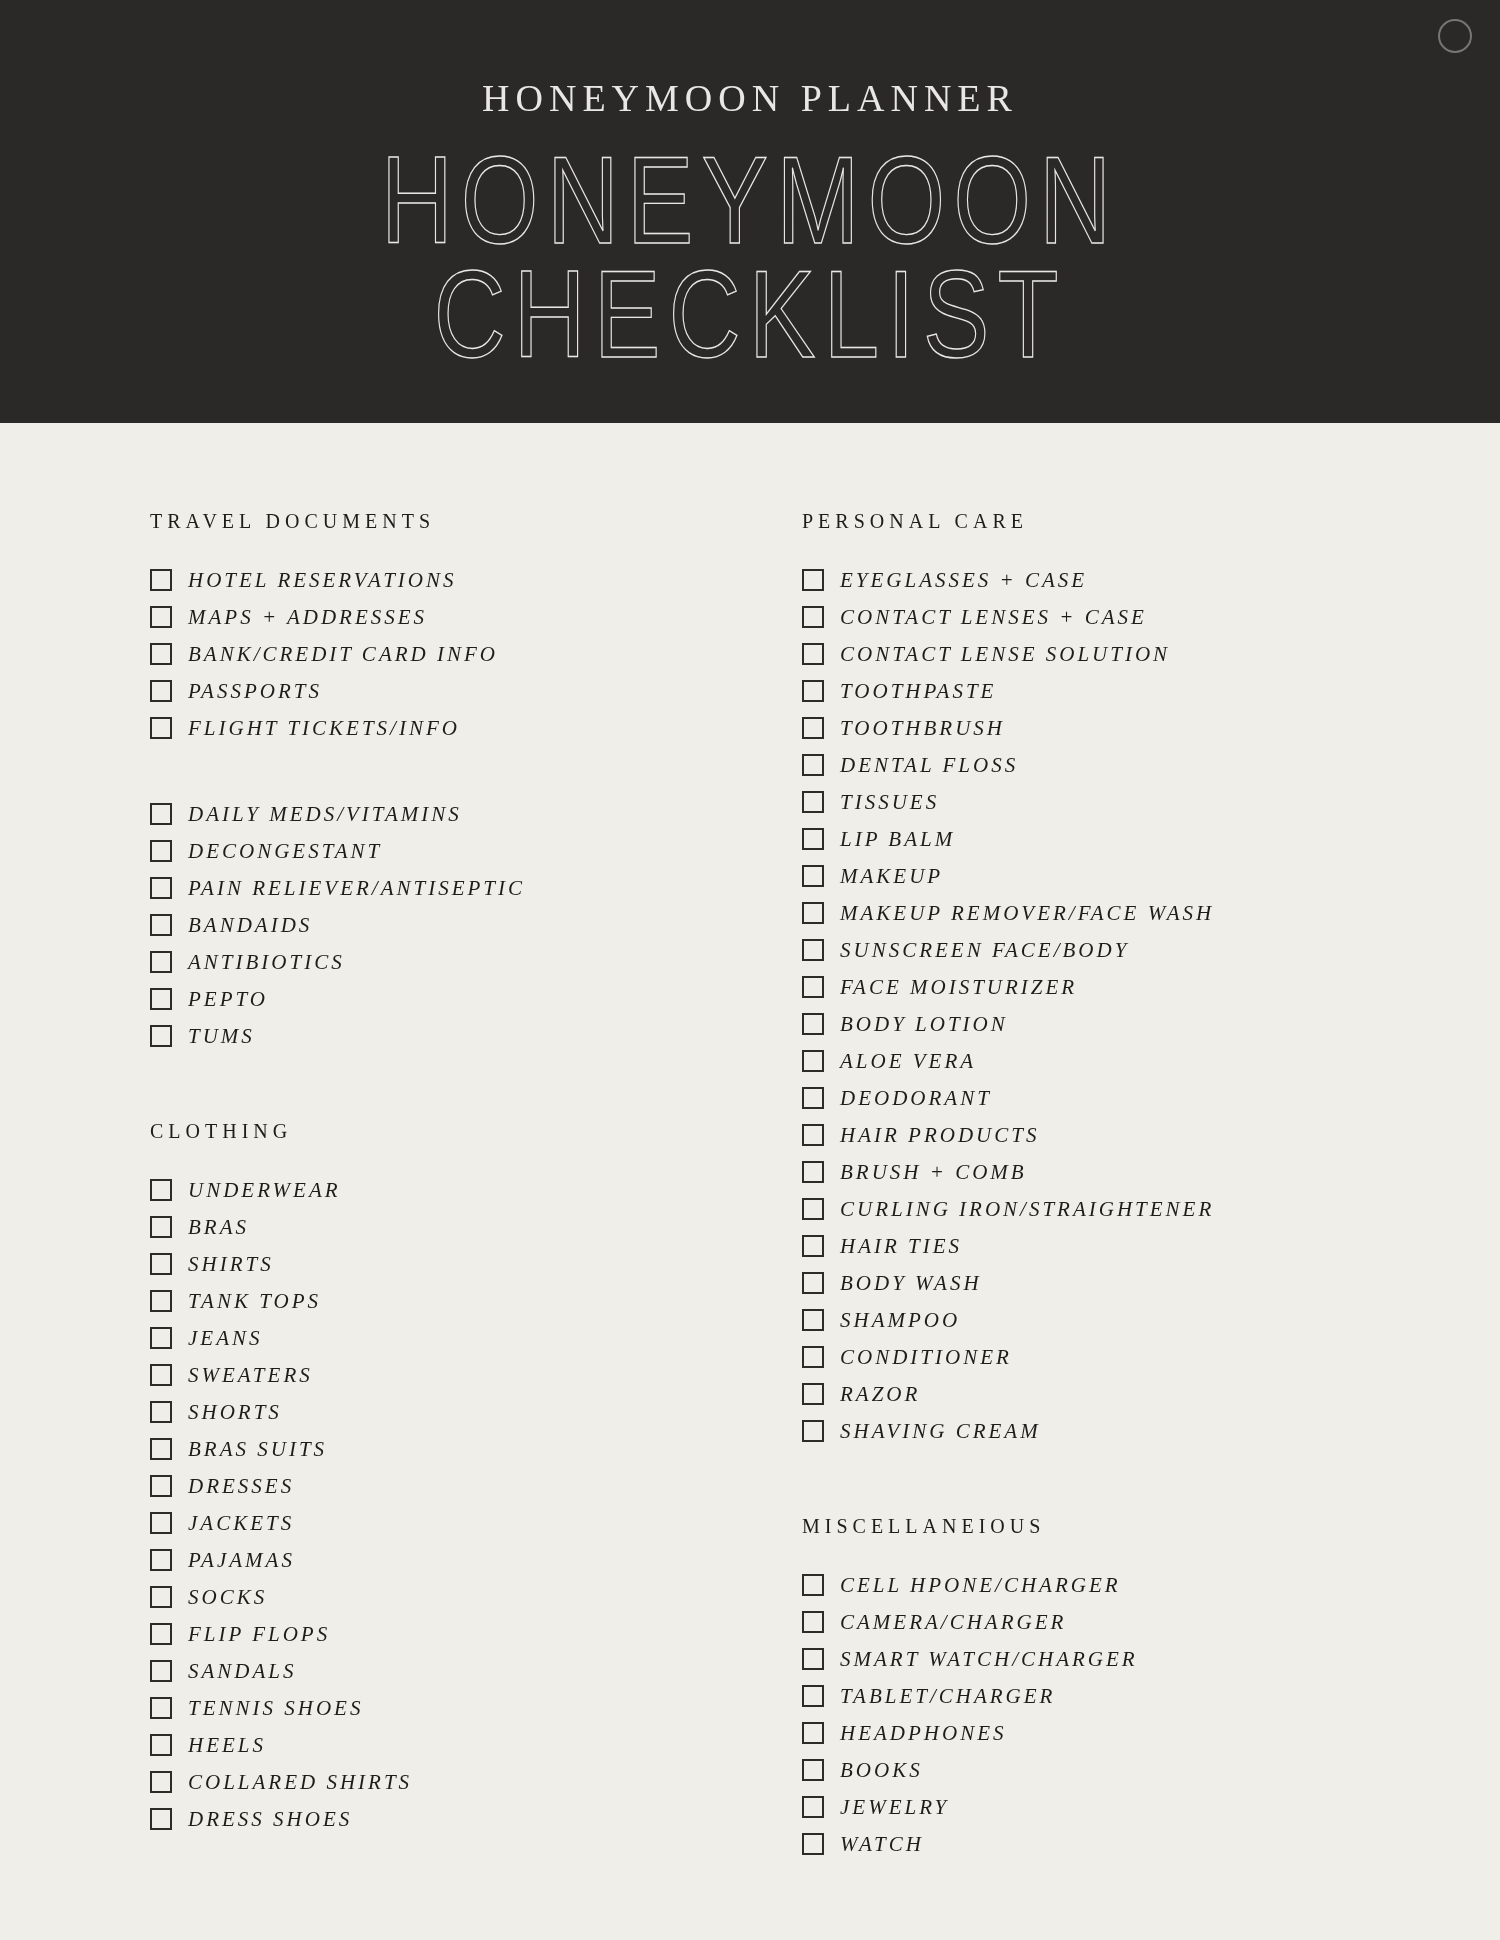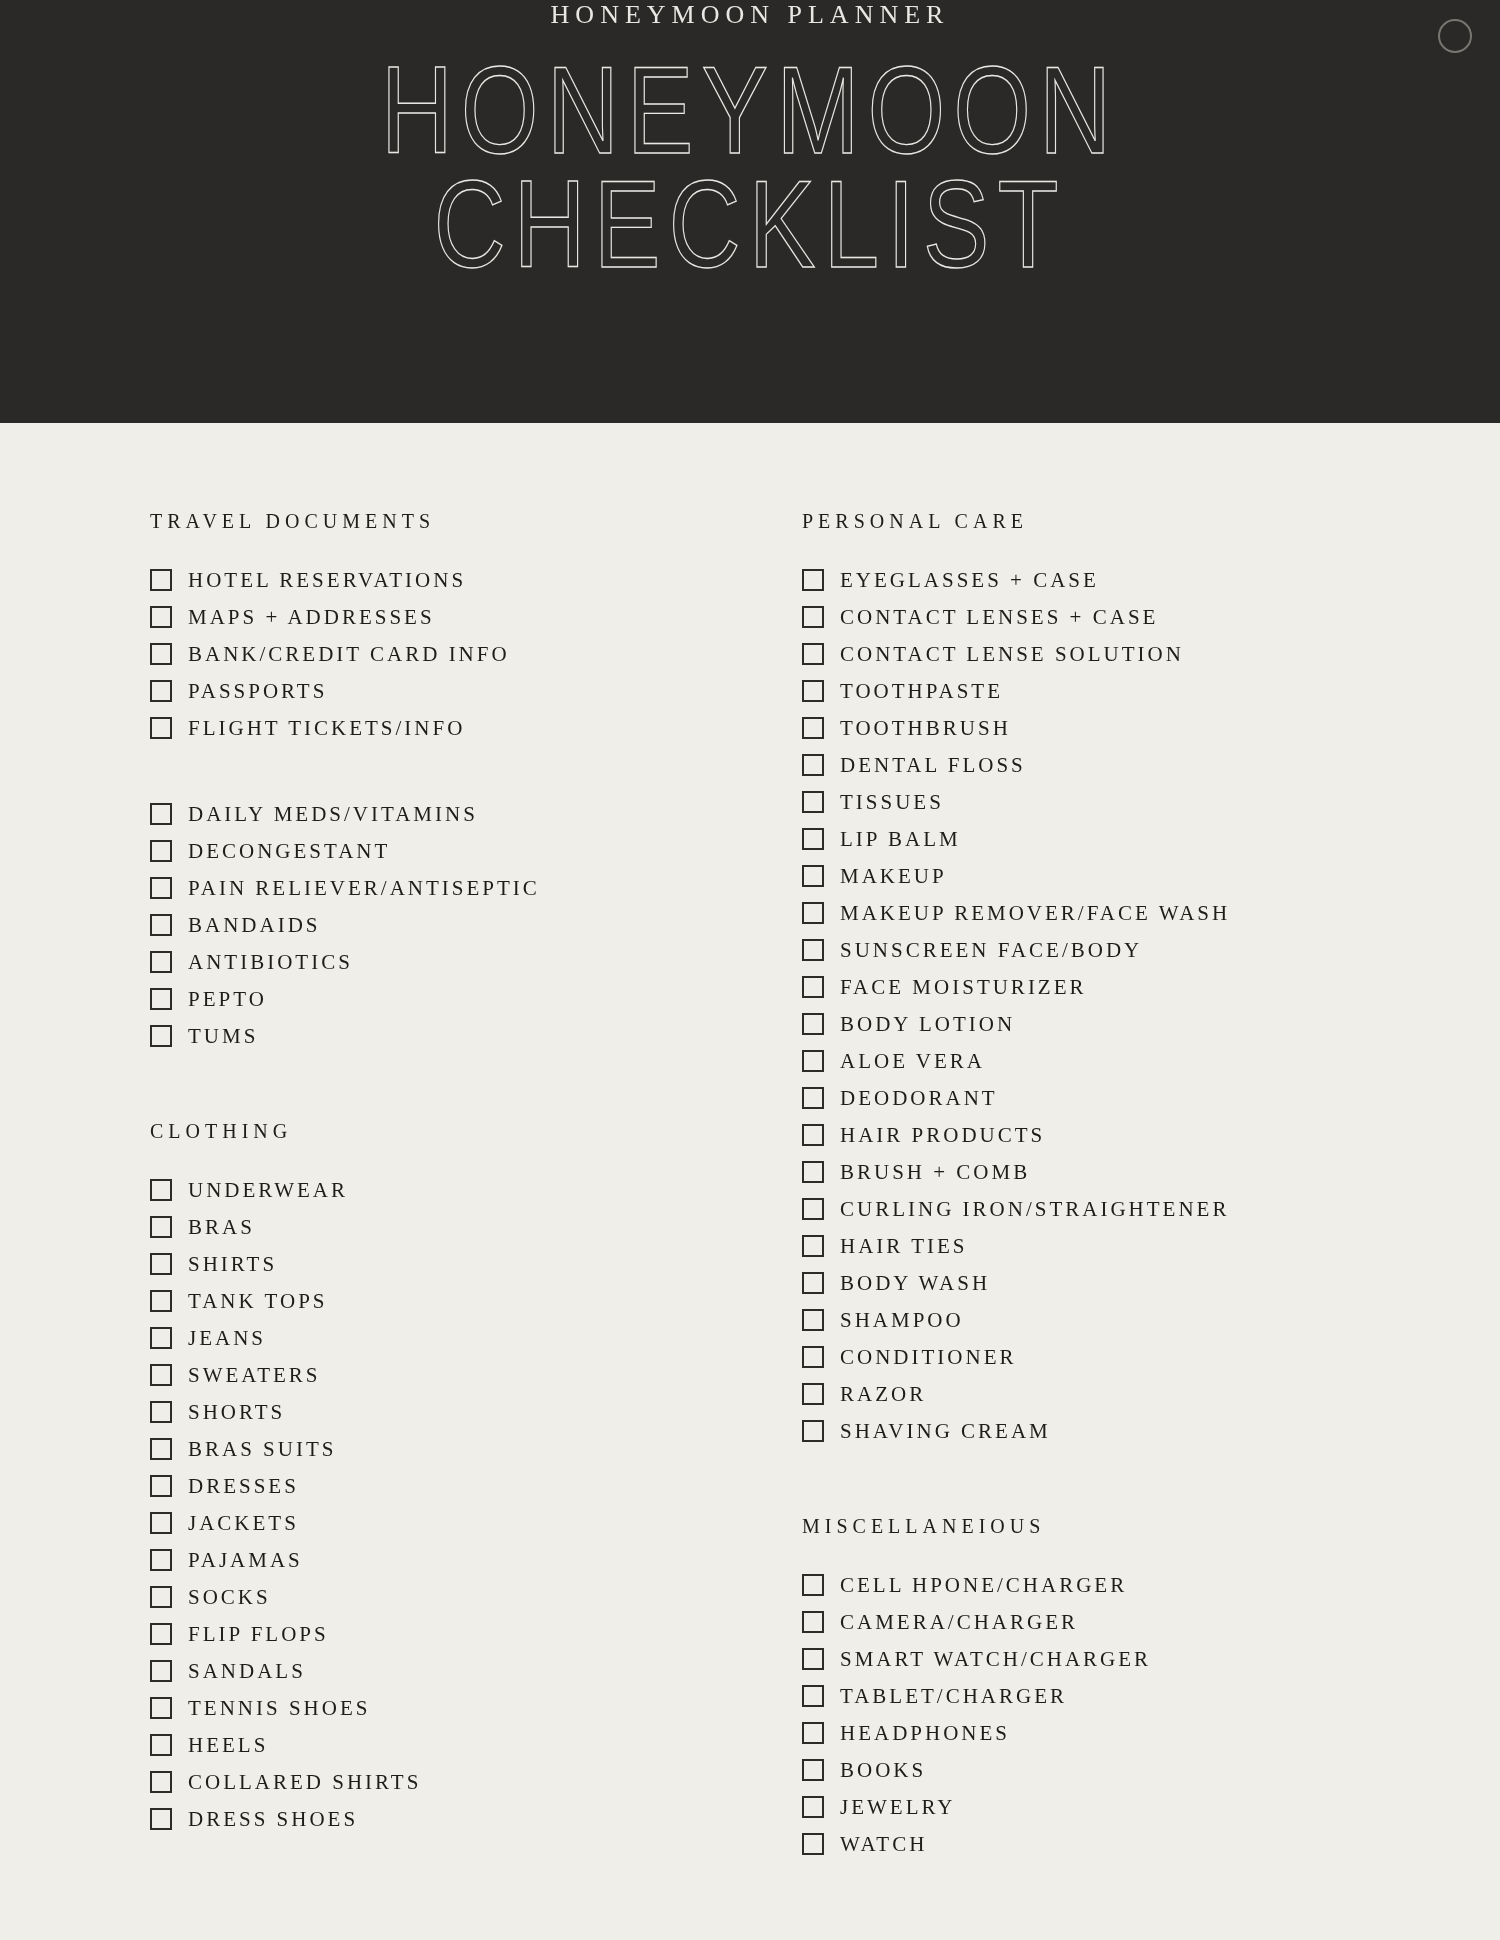--- a/index.html
+++ b/index.html
@@ -21,21 +21,22 @@
     text-align:center;
     overflow:hidden;
   }
   .circle-deco {
     position:absolute; top:19px; right:28px;
     width:34px; height:34px;
     border:2px solid #787671;
     border-radius:50%;
   }
   .eyebrow {
-    font-size:26px;
+    padding-top:76px;
+    font-size:38px;
     letter-spacing:6px;
     color:#e9e7e3;
     font-weight:normal;
   }
   .title-block { margin-top:22px; }
   .title-line {
     font-family:"Liberation Sans", "DejaVu Sans", sans-serif;
     font-size:100px;
     line-height:114px;
     letter-spacing:8px;
@@ -65,21 +66,21 @@
 
   h2.section-title {
     font-size:20px;
     line-height:40px;
     letter-spacing:5px;
     font-weight:normal;
     color:#1e1d1a;
     margin-bottom:28px;
     white-space:nowrap;
   }
-  ul.items { list-style:none; }
+  ul.items { list-style:none;font-style:italic; }
   li.row {
     display:flex;
     align-items:center;
     height:22px;
     margin-bottom:15px;
     white-space:nowrap;
   }
   .box {
     flex:none;
     width:22px; height:22px;

